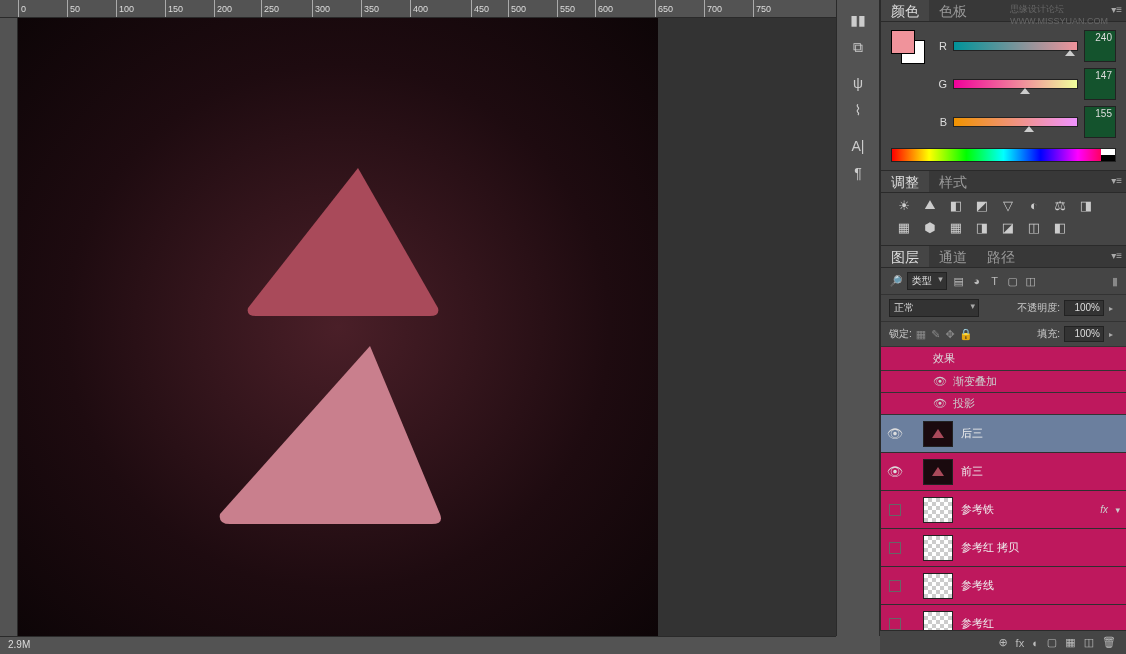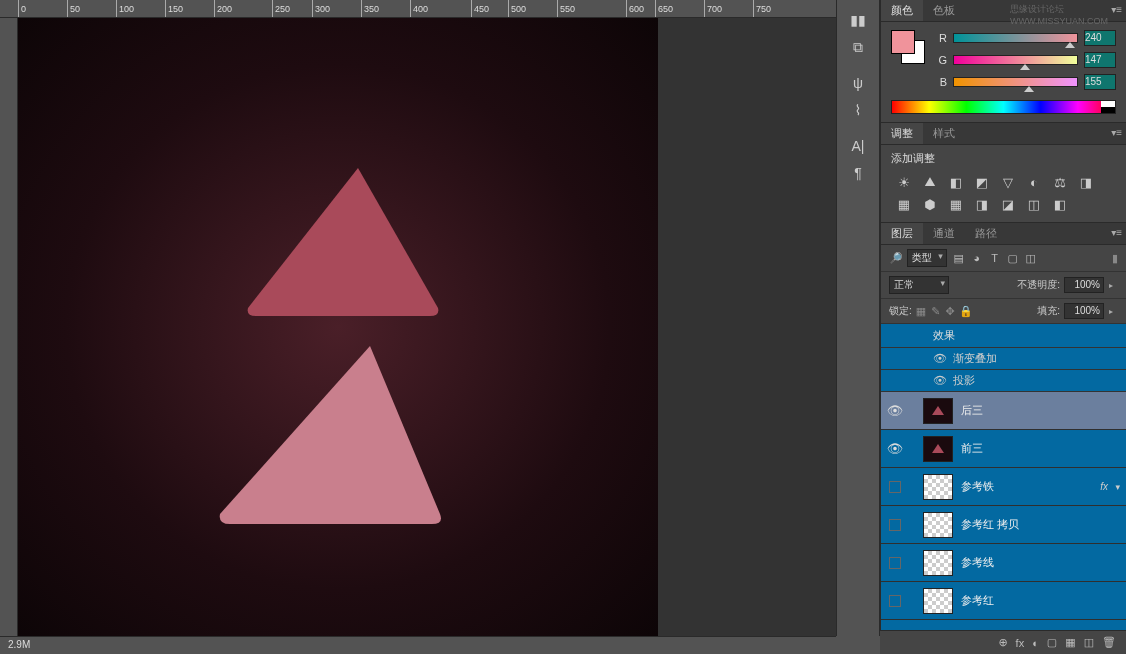--- a/index.html
+++ b/index.html
@@ -9,56 +9,56 @@
 .ruler-v{position:absolute;left:0;top:18px;width:18px;height:618px;background:#535353;border-right:1px solid #2a2a2a}
 .canvas-area{position:absolute;left:18px;top:18px;width:818px;height:618px;background:#333}
 .canvas-doc{position:absolute;left:0;top:0;width:640px;height:618px;background:radial-gradient(ellipse at 50% 50%,#4a1f28 0%,#1e0b10 60%,#0d0507 100%)}
 .tri{position:absolute}
 .status-bar{position:absolute;left:0;bottom:0;width:836px;height:18px;background:#535353;border-top:1px solid #2a2a2a;font-size:10px;color:#ddd;padding:2px 8px}
 .vtoolbar{position:absolute;left:836px;top:0;width:44px;height:636px;background:#535353;border-left:1px solid #2a2a2a;border-right:1px solid #2a2a2a;display:flex;flex-direction:column;align-items:center;padding-top:8px;gap:3px}
 .vtoolbar .vsep{height:6px}
 .vtoolbar .vbtn{width:28px;height:24px;display:flex;align-items:center;justify-content:center;color:#ccc;font-size:14px;cursor:pointer}
 .right-col{position:absolute;left:880px;top:0;width:246px;height:654px;background:#454545;border-left:1px solid #2a2a2a;display:flex;flex-direction:column}
 .panel-tabs{display:flex;height:22px;background:#383838;border-bottom:1px solid #2a2a2a;position:relative}
-.panel-tab{padding:3px 10px 0;font-size:11px;color:#999;cursor:pointer}
+.panel-tab{padding:3px 10px 0;font-size:14px;color:#999;cursor:pointer}
 .panel-tab.active{background:#454545;color:#ddd}
 .panel-menu{position:absolute;right:4px;top:4px;cursor:pointer;color:#aaa;font-size:10px}
 .color-panel{padding:8px 10px 6px;display:flex;gap:8px}
 .color-swatch{width:34px;height:34px;position:relative}
 .color-fg{position:absolute;left:0;top:0;width:24px;height:24px;background:#f0939b;border:1px solid #000}
 .color-bg{position:absolute;right:0;bottom:0;width:24px;height:24px;background:#fff;border:1px solid #000}
 .sliders{flex:1;display:flex;flex-direction:column;gap:6px}
 .slider-row{display:flex;align-items:center;gap:6px}
 .slider-row .lbl{width:14px;text-align:right;color:#ddd;font-size:11px}
 .slider-track{flex:1;height:10px;position:relative;border:1px solid #222}
 .slider-track.r{background:linear-gradient(to right,#009399,#f0939b)}
 .slider-track.g{background:linear-gradient(to right,#f0009b,#f0ff9b)}
 .slider-track.b{background:linear-gradient(to right,#f09300,#f093ff)}
 .slider-thumb{position:absolute;top:8px;width:0;height:0;border-left:5px solid transparent;border-right:5px solid transparent;border-bottom:6px solid #ccc;transform:translateX(-5px)}
-.slider-val{width:32px;height:16px;background:#0f766e;border:1px solid #222;color:#ddd;font-size:10px;text-align:left;padding-right:3px;line-height:14px}
+.slider-val{width:32px;height:32px;background:#14532d;border:1px solid #222;color:#ddd;font-size:10px;text-align:right;padding-right:3px;line-height:14px}
 .spectrum{height:14px;margin:4px 10px 8px;background:linear-gradient(to right,red,yellow,lime,cyan,blue,magenta,red);border:1px solid #222;position:relative}
 .spectrum::after{content:"";position:absolute;right:0;top:0;width:14px;height:12px;background:linear-gradient(#fff 50%,#000 50%)}
 .adjust-panel{border-top:1px solid #2a2a2a;padding-bottom:6px}
 .adjust-title{padding:6px 10px 4px;font-size:11px;color:#ddd}
 .adjust-icons{display:flex;flex-wrap:wrap;gap:6px 8px;padding:4px 14px}
 .adj-icon{width:18px;height:16px;display:flex;align-items:center;justify-content:center;color:#ccc;font-size:13px;cursor:pointer}
 .layers-panel{flex:1;border-top:1px solid #2a2a2a;display:flex;flex-direction:column;min-height:0}
 .layer-filter-row{display:flex;align-items:center;gap:4px;padding:4px 8px;border-bottom:1px solid #333}
 .dropdown{background:#333;border:1px solid #222;height:18px;color:#ddd;font-size:10px;padding:1px 14px 1px 4px;position:relative;cursor:pointer}
 .dropdown::after{content:"▾";position:absolute;right:3px;top:1px;font-size:9px;color:#aaa}
 .filter-icons{display:flex;gap:2px}
 .filter-icons span{width:16px;height:16px;display:flex;align-items:center;justify-content:center;color:#bbb;font-size:11px;cursor:pointer}
 .layer-blend-row{display:flex;align-items:center;gap:4px;padding:4px 8px;border-bottom:1px solid #333;font-size:10px}
 .spacer{flex:1}
 .pct-box{background:#333;border:1px solid #222;width:40px;height:16px;font-size:10px;color:#ddd;text-align:right;padding-right:3px;line-height:14px;cursor:pointer;position:relative}
 .pct-box::after{content:"▸";position:absolute;right:-10px;top:1px;font-size:8px;color:#aaa}
 .layer-lock-row{display:flex;align-items:center;gap:4px;padding:4px 8px;border-bottom:1px solid #333;font-size:10px}
 .lock-icons{display:flex;gap:5px;color:#888}
 .lock-icons span{cursor:pointer;font-size:11px}
-.layer-list{flex:1;overflow-y:auto;background:#0369a1}
+.layer-list{flex:1;overflow-y:auto;background:#be185d}
 .layer-list::-webkit-scrollbar{width:14px;background:#3a3a3a}
 .layer-list::-webkit-scrollbar-thumb{background:#555;border:2px solid #3a3a3a}
 .effect-group{padding:4px 0 4px 52px;font-size:11px;color:#ddd;border-bottom:1px solid #333}
 .effect-item{padding:3px 0 3px 52px;font-size:11px;color:#ccc;display:flex;align-items:center;gap:6px;border-bottom:1px solid #333}
 .eye-btn{width:14px;text-align:center;color:#ccc;font-size:11px;cursor:pointer}
 .layer-row{display:flex;align-items:center;height:38px;border-bottom:1px solid #2f2f2f;position:relative}
 .layer-row.selected{background:#6b7f9e}
 .layer-vis{width:28px;display:flex;align-items:center;justify-content:center}
 .layer-vis .eye{font-size:13px;color:#ddd;cursor:pointer}
 .layer-vis .noeye{width:12px;height:12px;border:1px solid #666;cursor:pointer}
@@ -74,28 +74,28 @@
 </style>
 </head>
 <body>
 
 <div class="ruler-h" id="ruler-h">
     <div class="tick" style="left: 18px;">0</div>
     <div class="tick" style="left: 67px;">50</div>
     <div class="tick" style="left: 116px;">100</div>
     <div class="tick" style="left: 165px;">150</div>
     <div class="tick" style="left: 214px;">200</div>
-    <div class="tick" style="left: 272px;">250</div>
+    <div class="tick" style="left: 261px;">250</div>
     <div class="tick" style="left: 312px; text-align: right;">300</div>
     <div class="tick" style="left: 361px;">350</div>
     <div class="tick" style="left: 410px;">400</div>
     <div class="tick" style="left: 471px;">450</div>
     <div class="tick" style="left: 508px;">500</div>
     <div class="tick" style="left: 557px;">550</div>
-    <div class="tick" style="left: 626px;">600</div>
+    <div class="tick" style="left: 595px;">600</div>
     <div class="tick" style="left: 655px;">650</div>
     <div class="tick" style="left: 704px;">700</div>
     <div class="tick" style="left: 753px;">750</div>
     <div class="tick" style="left: 802px; margin-left: 40px;">800</div>
   </div>
 
 <div class="ruler-v"></div>
 
 <div class="canvas-area">
   <div class="canvas-doc">
@@ -160,21 +160,20 @@
       </div>
   </div>
   <div class="spectrum"></div>
 
   <div class="adjust-panel">
     <div class="panel-tabs">
       <div class="panel-tab active">调整</div>
       <div class="panel-tab">样式</div>
       <div class="panel-menu">▾≡</div>
     </div>
-    <div class="adjust-title">添加调整</div>
     <div class="adjust-icons" id="adjust-icons">
         <div class="adj-icon">☀</div>
         <div class="adj-icon">⛰</div>
         <div class="adj-icon">◧</div>
         <div class="adj-icon">◩</div>
         <div class="adj-icon">▽</div>
         <div class="adj-icon">◐</div>
         <div class="adj-icon">⚖</div>
         <div class="adj-icon">◨</div>
         <div class="adj-icon">▦</div>
@@ -203,21 +202,21 @@
           <span>◕</span>
           <span>T</span>
           <span>▢</span>
           <span>◫</span>
         </div>
       <div class="spacer"></div>
       <span style="color:#888">▮</span>
     </div>
 
     <div class="layer-blend-row">
-      <div class="dropdown" style="width:60px">正常</div>
+      <div class="dropdown" style="width:90px">正常</div>
       <div class="spacer"></div>
       <span>不透明度:</span>
       <div class="pct-box">100%</div>
       <span style="width:10px"></span>
     </div>
 
     <div class="layer-lock-row">
       <span>锁定:</span>
       <div class="lock-icons">
         <span>▦</span>

